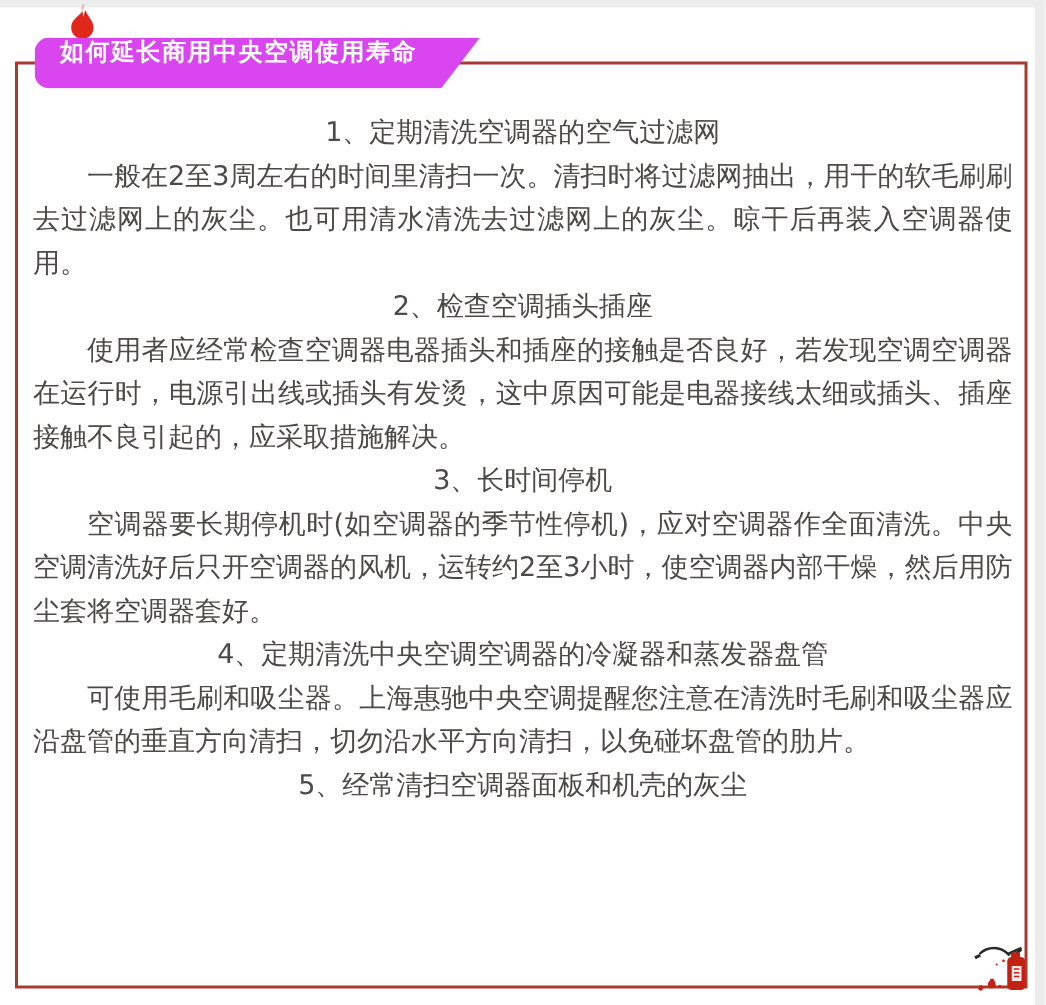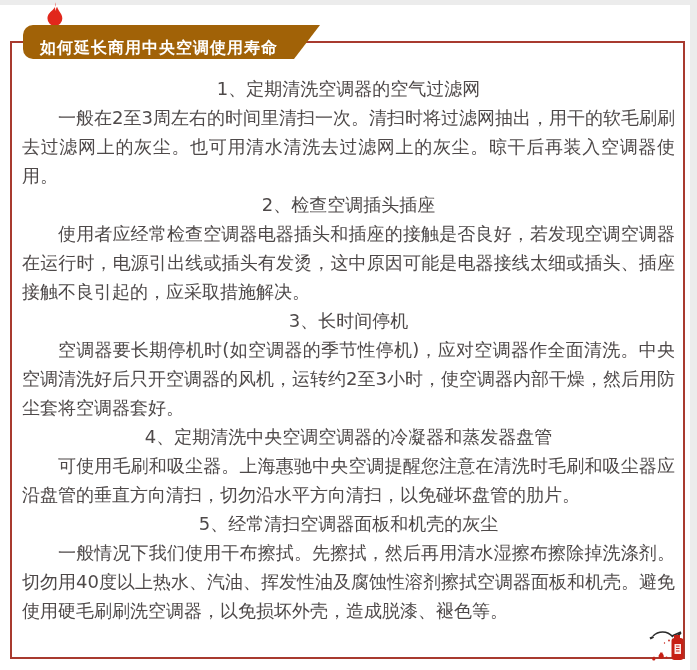--- a/index.html
+++ b/index.html
@@ -18,24 +18,24 @@
     position:absolute; right:0; top:0; width:7px; height:670px;
     background:#ececec;
   }
   .frame {
     position:absolute; left:10px; top:41px; width:675px; height:618px;
     border:2px solid #a83a2f;
     background:#ffffff;
   }
   .banner {
     position:absolute; left:23px; top:25px; width:297px; height:34px;
-    background:#a16207;
+    background:#d946ef;
     border-radius:10px 0 0 10px;
     clip-path:polygon(0 0, 100% 0, calc(100% - 26px) 100%, 0 100%);
-    display:flex; align-items:flex-end;
+    display:flex; align-items:flex-start;
     padding-left:17px; padding-right:40px;
     z-index:3;
   }
   .banner-title {
     color:#ffffff; font-weight:bold; font-size:16px; letter-spacing:1px;
     white-space:nowrap;
   }
   .flame {
     position:absolute; left:40px; top:2px; width:28px; height:27px; z-index:2;
   }
@@ -88,21 +88,20 @@
     <p>空调器要长期停机时(如空调器的季节性停机)，应对空调器作全面清洗。中央空调清洗好后只开空调器的风机，运转约2至3小时，使空调器内部干燥，然后用防尘套将空调器套好。</p>
   </section>
 
   <section>
     <h3>4、定期清洗中央空调空调器的冷凝器和蒸发器盘管</h3>
     <p><span>可使用毛刷和吸尘器。</span><span class="brand">上海惠驰</span><span>中央空调提醒您注意在清洗时毛刷和吸尘器应沿盘管的垂直方向清扫，切勿沿水平方向清扫，以免碰坏盘管的肋片。</span></p>
   </section>
 
   <section>
     <h3>5、经常清扫空调器面板和机壳的灰尘</h3>
-    <p>一般情况下我们使用干布擦拭。先擦拭，然后再用清水湿擦布擦除掉洗涤剂。切勿用40度以上热水、汽油、挥发性油及腐蚀性溶剂擦拭空调器面板和机壳。避免使用硬毛刷刷洗空调器，以免损坏外壳，造成脱漆、褪色等。</p>
   </section>
 
 </div>
 
 <span class="extinguisher">
   <svg width="47" height="35" viewBox="0 0 47 35">
 
     <path d="M33 9 C 27 2, 18 3, 13 8" stroke="#2a2a2a" stroke-width="1.6" fill="none"></path>
     <path d="M13 8 l-3.5 1.5 l1 2 l3.5 -1.8 z" fill="#2a2a2a"></path>
 

